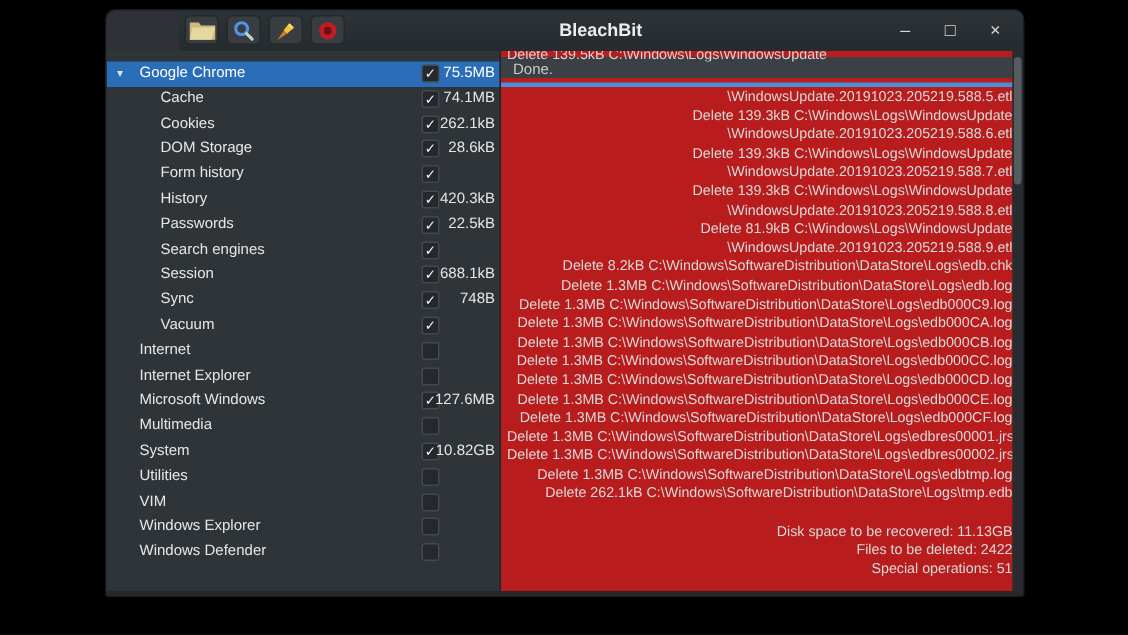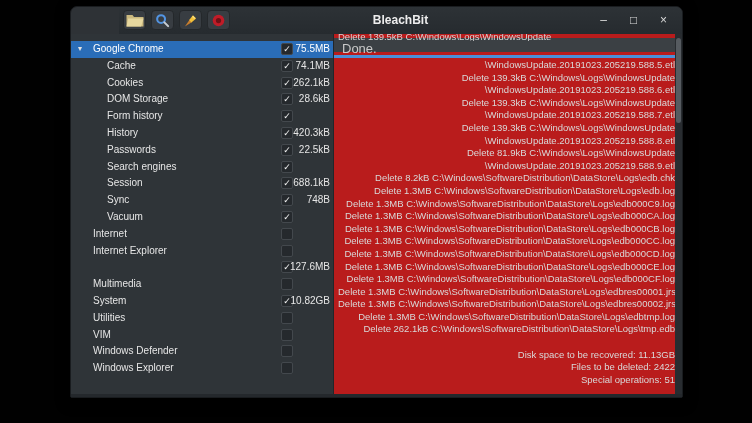--- a/index.html
+++ b/index.html
@@ -61,21 +61,21 @@
   .tsize { position:absolute; right:3px; width:72px; text-align:right; white-space:nowrap; }
 
   
   .log-pane { flex:1; position:relative; background:#b91c1c; overflow:hidden; }
   .lp-head { position:relative; height:25px; }
   .lp-band { position:absolute; top:4px; left:0; right:0; height:14px; background:#3b4044; z-index:1; }
   .clipped-line {
     position:absolute; top:-3px; left:4px; height:10px; overflow:hidden;
     font-size:9.5px; color:#d5d5d5; white-space:pre; z-index:2;
   }
-  .done-label { position:absolute; top:7px; left:8px; font-size:13px; color:#c9c9c9; z-index:3; }
+  .done-label { position:absolute; top:7px; left:8px; font-size:10px; color:#c9c9c9; z-index:3; }
   .trough { position:absolute; top:21px; left:0; right:0; height:3px; background:var(--accent,#4a90d9); z-index:3; }
   .log-lines { padding-left:4px; font-size:9.5px; line-height:12.6px; color:#d9d9d9; white-space:pre; }
   .log-line { height:12.6px; overflow:hidden;text-align:right; }
 
   
   .scrollbar { width:7px; background:#282c30; position:relative; }
   .scroll-thumb { position:absolute; left:1px; right:1px; top:4px; height:85px; background:#565b60; border-radius:3px; }
 </style>
 </head>
 <body>
@@ -190,20 +190,21 @@
             <span class="tlabel lvl0">Internet</span>
             <span class="checkbox"></span>
             <span class="tsize"></span>
           </div>
           <div class="tree-row">
             <span class="tlabel lvl0">Internet Explorer</span>
             <span class="checkbox"></span>
             <span class="tsize"></span>
           </div>
           <div class="tree-row">
+            <span class="tlabel lvl0">Microsoft Windows</span>
             <span class="checkbox checked">✓</span>
             <span class="tsize">127.6MB</span>
           </div>
           <div class="tree-row">
             <span class="tlabel lvl0">Multimedia</span>
             <span class="checkbox"></span>
             <span class="tsize"></span>
           </div>
           <div class="tree-row">
             <span class="tlabel lvl0">System</span>
@@ -214,26 +215,26 @@
             <span class="tlabel lvl0">Utilities</span>
             <span class="checkbox"></span>
             <span class="tsize"></span>
           </div>
           <div class="tree-row">
             <span class="tlabel lvl0">VIM</span>
             <span class="checkbox"></span>
             <span class="tsize"></span>
           </div>
           <div class="tree-row">
+            <span class="tlabel lvl0">Windows Explorer</span>
+            <span class="checkbox"></span>
+            <span class="tsize"></span>
+          </div>
+          <div class="tree-row">
             <span class="tlabel lvl0">Windows Defender</span>
-            <span class="checkbox"></span>
-            <span class="tsize"></span>
-          </div>
-          <div class="tree-row">
-            <span class="tlabel lvl0">Windows Explorer</span>
             <span class="checkbox"></span>
             <span class="tsize"></span>
           </div>
         </div>
 
       <div class="log-pane">
         <div class="lp-head">
           <div class="lp-band"></div>
           <div class="clipped-line">Delete 139.5kB C:\Windows\Logs\WindowsUpdate</div>
           <div class="done-label">Done.</div>

